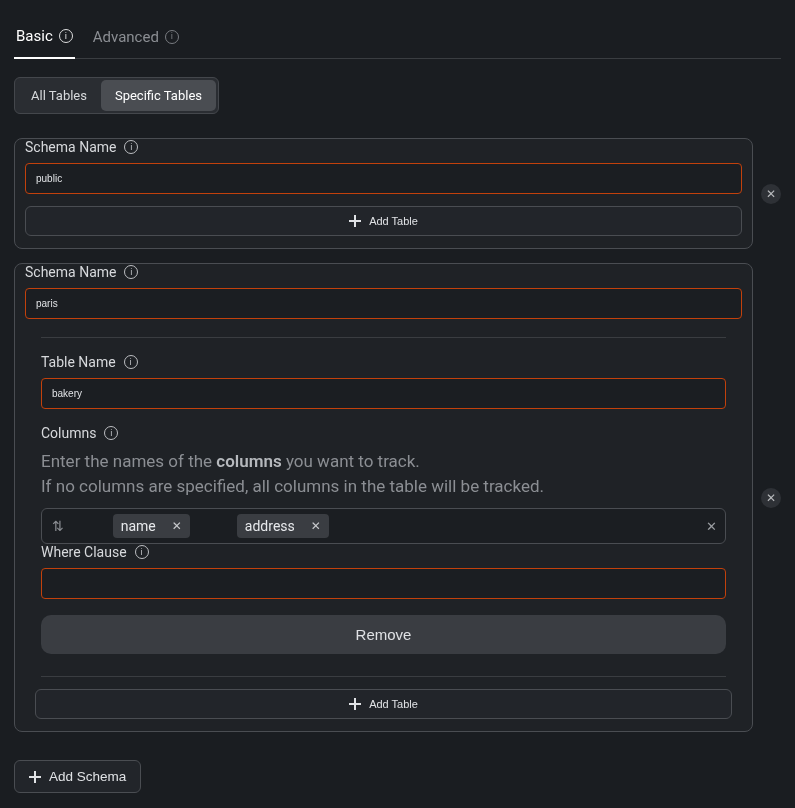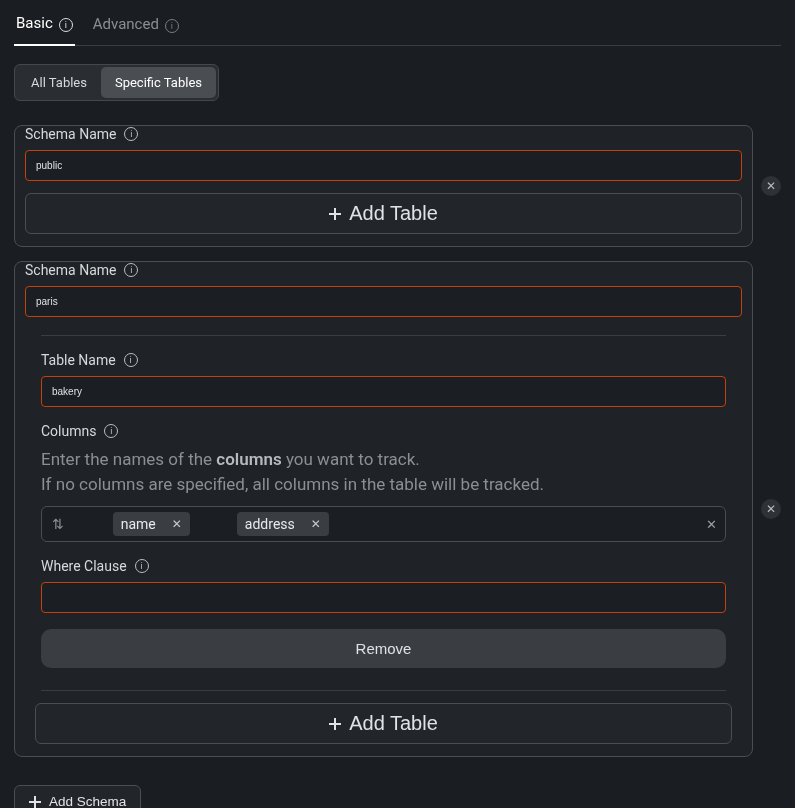--- a/index.html
+++ b/index.html
@@ -12,23 +12,23 @@
       padding: 0 14px 20px 14px;
     }
     .tabs {
       display: flex;
       gap: 16px;
       border-bottom: 1px solid #3a3d41;
       margin-bottom: 18px;
     }
     .tab {
       display: flex;
-      align-items: flex-end;
+      align-items: center;
       gap: 6px;
-      padding: 14px 2px 12px 2px;
+      padding: 27px 2px 12px 2px;
       color: #8b8e93;
       cursor: pointer;
       font-size: 15px;
     }
     .tab.active {
       color: #ffffff;
       border-bottom: 2px solid #ffffff;
       margin-bottom: -1px;
     }
     .info-icon {
@@ -101,21 +101,21 @@
       background: #22252a;
       border: 1px solid #4a4d52;
       color: #e0e2e5;
       border-radius: 6px;
       padding: 8px 10px;
       display: flex;
       align-items: center;
       justify-content: center;
       gap: 8px;
       cursor: pointer;
-      font-size: 20px;
+      font-size: 11px;
       margin-top: 12px;
     }
     .plus-icon {
       width: 12px; height: 12px;
       position: relative;
       display: inline-block;
     }
     .plus-icon::before, .plus-icon::after {
       content: "";
       position: absolute;
@@ -295,21 +295,21 @@
           <span class="tag-x">✕</span>
         </span>
         <span class="tag">
           <span>address</span>
           <span class="tag-x">✕</span>
         </span>
         <span class="tags-spacer"></span>
         <span class="tags-clear">✕</span>
       </div>
 
-      <div class="field-label-row" style="margin-top:16px;">
+      <div class="field-label-row" style="">
         <span>Where Clause</span>
         <span class="info-icon"></span>
       </div>
       <input class="text-input" value="" style="">
 
       <button class="btn-remove">Remove</button>
     </div>
 
     <div class="divider-bottom"></div>
 

